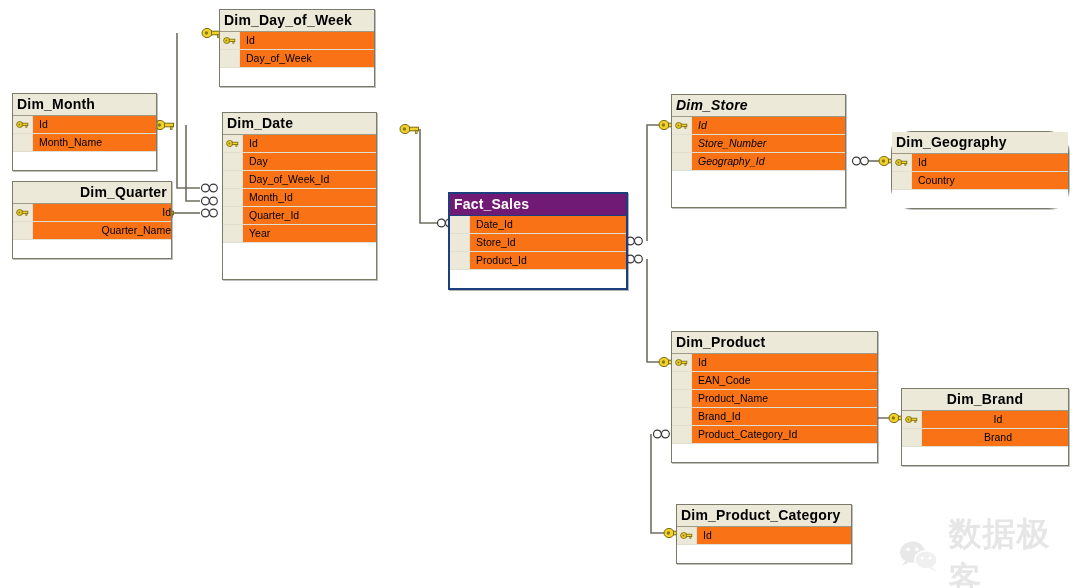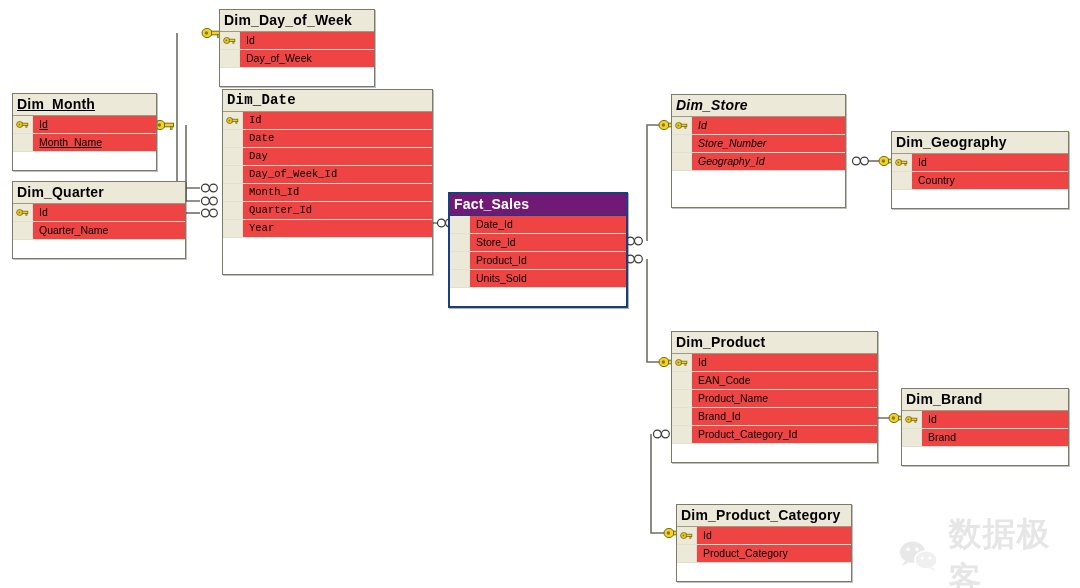--- a/index.html
+++ b/index.html
@@ -34,21 +34,21 @@
     letter-spacing:.2px;
     white-space:nowrap;
     overflow:hidden;
   }
   .tbl.sel{border:2px solid #1b3f7d;box-shadow:1px 1px 0 rgba(0,0,0,.3);}
   .tbl.sel .hdr{
     background:#701a75;
     color:#ffffff;
     border-bottom:1px solid #1b3f7d;
   }
-  .rows{background:#ef4444;}
+  .rows{background:#f97316;}
   .row{
     height:18px;
     display:flex;
     align-items:stretch;
     border-bottom:1px solid #dfdfd2;
     box-sizing:border-box;
   }
   .gutter{
     width:19px;
     flex:0 0 19px;
@@ -173,21 +173,21 @@
             <div class="gutter"></div>
             <div class="fld">Day_of_Week</div>
           </div>
         </div>
         <div class="pad">
           <div class="prow">
             <div class="gutter"></div>
           </div>
         </div>
       </div>
-      <div class="tbl" style="left: 12px; top: 93px; width: 145px; text-decoration: underline;">
+      <div class="tbl" style="left: 12px; top: 93px; width: 145px;">
         <div class="hdr">Dim_Month</div>
         <div class="rows">
           <div class="row">
             <div class="gutter">
               <svg class="keyico" viewBox="0 0 14 12">
                 <ellipse cx="4" cy="6" rx="3.4" ry="3.2" fill="#f2d22a" stroke="#7a6a10" stroke-width="1"></ellipse>
                 <circle cx="3.6" cy="6" r="1.1" fill="#8a7a18"></circle>
                 <rect x="6.6" y="4.6" width="6.2" height="2.6" fill="#f2d22a" stroke="#7a6a10" stroke-width="0.9"></rect>
                 <rect x="10.6" y="7" width="1.3" height="2.2" fill="#f2d22a" stroke="#7a6a10" stroke-width="0.7"></rect>
               </svg>
@@ -198,21 +198,21 @@
             <div class="gutter"></div>
             <div class="fld">Month_Name</div>
           </div>
         </div>
         <div class="pad">
           <div class="prow">
             <div class="gutter"></div>
           </div>
         </div>
       </div>
-      <div class="tbl" style="left: 12px; top: 181px; width: 174px;">
+      <div class="tbl" style="left: 12px; top: 181px; width: 160px; text-align: right;">
         <div class="hdr">Dim_Quarter</div>
         <div class="rows">
           <div class="row">
             <div class="gutter">
               <svg class="keyico" viewBox="0 0 14 12">
                 <ellipse cx="4" cy="6" rx="3.4" ry="3.2" fill="#f2d22a" stroke="#7a6a10" stroke-width="1"></ellipse>
                 <circle cx="3.6" cy="6" r="1.1" fill="#8a7a18"></circle>
                 <rect x="6.6" y="4.6" width="6.2" height="2.6" fill="#f2d22a" stroke="#7a6a10" stroke-width="0.9"></rect>
                 <rect x="10.6" y="7" width="1.3" height="2.2" fill="#f2d22a" stroke="#7a6a10" stroke-width="0.7"></rect>
               </svg>
@@ -223,37 +223,33 @@
             <div class="gutter"></div>
             <div class="fld">Quarter_Name</div>
           </div>
         </div>
         <div class="pad">
           <div class="prow">
             <div class="gutter"></div>
           </div>
         </div>
       </div>
-      <div class="tbl" style="left: 222px; top: 89px; width: 211px; font-family: Liberation Mono, monospace;">
+      <div class="tbl" style="left: 222px; top: 112px; width: 155px;">
         <div class="hdr">Dim_Date</div>
         <div class="rows">
           <div class="row">
             <div class="gutter">
               <svg class="keyico" viewBox="0 0 14 12">
                 <ellipse cx="4" cy="6" rx="3.4" ry="3.2" fill="#f2d22a" stroke="#7a6a10" stroke-width="1"></ellipse>
                 <circle cx="3.6" cy="6" r="1.1" fill="#8a7a18"></circle>
                 <rect x="6.6" y="4.6" width="6.2" height="2.6" fill="#f2d22a" stroke="#7a6a10" stroke-width="0.9"></rect>
                 <rect x="10.6" y="7" width="1.3" height="2.2" fill="#f2d22a" stroke="#7a6a10" stroke-width="0.7"></rect>
               </svg>
             </div>
             <div class="fld">Id</div>
-          </div>
-          <div class="row">
-            <div class="gutter"></div>
-            <div class="fld">Date</div>
           </div>
           <div class="row">
             <div class="gutter"></div>
             <div class="fld">Day</div>
           </div>
           <div class="row">
             <div class="gutter"></div>
             <div class="fld">Day_of_Week_Id</div>
           </div>
           <div class="row">
@@ -286,24 +282,20 @@
             <div class="fld">Date_Id</div>
           </div>
           <div class="row">
             <div class="gutter"></div>
             <div class="fld">Store_Id</div>
           </div>
           <div class="row">
             <div class="gutter"></div>
             <div class="fld">Product_Id</div>
           </div>
-          <div class="row">
-            <div class="gutter"></div>
-            <div class="fld">Units_Sold</div>
-          </div>
         </div>
         <div class="pad">
           <div class="prow">
             <div class="gutter"></div>
           </div>
         </div>
       </div>
       <div class="tbl" style="left: 671px; top: 94px; width: 175px; font-style: italic;">
         <div class="hdr">Dim_Store</div>
         <div class="rows">
@@ -329,21 +321,21 @@
         </div>
         <div class="pad">
           <div class="prow">
             <div class="gutter"></div>
           </div>
           <div class="prow">
             <div class="gutter"></div>
           </div>
         </div>
       </div>
-      <div class="tbl" style="left: 891px; top: 131px; width: 178px;">
+      <div class="tbl" style="left: 891px; top: 131px; width: 178px; border-radius: 21px;">
         <div class="hdr">Dim_Geography</div>
         <div class="rows">
           <div class="row">
             <div class="gutter">
               <svg class="keyico" viewBox="0 0 14 12">
                 <ellipse cx="4" cy="6" rx="3.4" ry="3.2" fill="#f2d22a" stroke="#7a6a10" stroke-width="1"></ellipse>
                 <circle cx="3.6" cy="6" r="1.1" fill="#8a7a18"></circle>
                 <rect x="6.6" y="4.6" width="6.2" height="2.6" fill="#f2d22a" stroke="#7a6a10" stroke-width="0.9"></rect>
                 <rect x="10.6" y="7" width="1.3" height="2.2" fill="#f2d22a" stroke="#7a6a10" stroke-width="0.7"></rect>
               </svg>
@@ -391,21 +383,21 @@
             <div class="gutter"></div>
             <div class="fld">Product_Category_Id</div>
           </div>
         </div>
         <div class="pad">
           <div class="prow">
             <div class="gutter"></div>
           </div>
         </div>
       </div>
-      <div class="tbl" style="left: 901px; top: 388px; width: 168px;">
+      <div class="tbl" style="left: 901px; top: 388px; width: 168px; text-align: center;">
         <div class="hdr">Dim_Brand</div>
         <div class="rows">
           <div class="row">
             <div class="gutter">
               <svg class="keyico" viewBox="0 0 14 12">
                 <ellipse cx="4" cy="6" rx="3.4" ry="3.2" fill="#f2d22a" stroke="#7a6a10" stroke-width="1"></ellipse>
                 <circle cx="3.6" cy="6" r="1.1" fill="#8a7a18"></circle>
                 <rect x="6.6" y="4.6" width="6.2" height="2.6" fill="#f2d22a" stroke="#7a6a10" stroke-width="0.9"></rect>
                 <rect x="10.6" y="7" width="1.3" height="2.2" fill="#f2d22a" stroke="#7a6a10" stroke-width="0.7"></rect>
               </svg>
@@ -429,24 +421,20 @@
           <div class="row">
             <div class="gutter">
               <svg class="keyico" viewBox="0 0 14 12">
                 <ellipse cx="4" cy="6" rx="3.4" ry="3.2" fill="#f2d22a" stroke="#7a6a10" stroke-width="1"></ellipse>
                 <circle cx="3.6" cy="6" r="1.1" fill="#8a7a18"></circle>
                 <rect x="6.6" y="4.6" width="6.2" height="2.6" fill="#f2d22a" stroke="#7a6a10" stroke-width="0.9"></rect>
                 <rect x="10.6" y="7" width="1.3" height="2.2" fill="#f2d22a" stroke="#7a6a10" stroke-width="0.7"></rect>
               </svg>
             </div>
             <div class="fld">Id</div>
-          </div>
-          <div class="row">
-            <div class="gutter"></div>
-            <div class="fld">Product_Category</div>
           </div>
         </div>
         <div class="pad">
           <div class="prow">
             <div class="gutter"></div>
           </div>
         </div>
       </div>
     </div>
 

